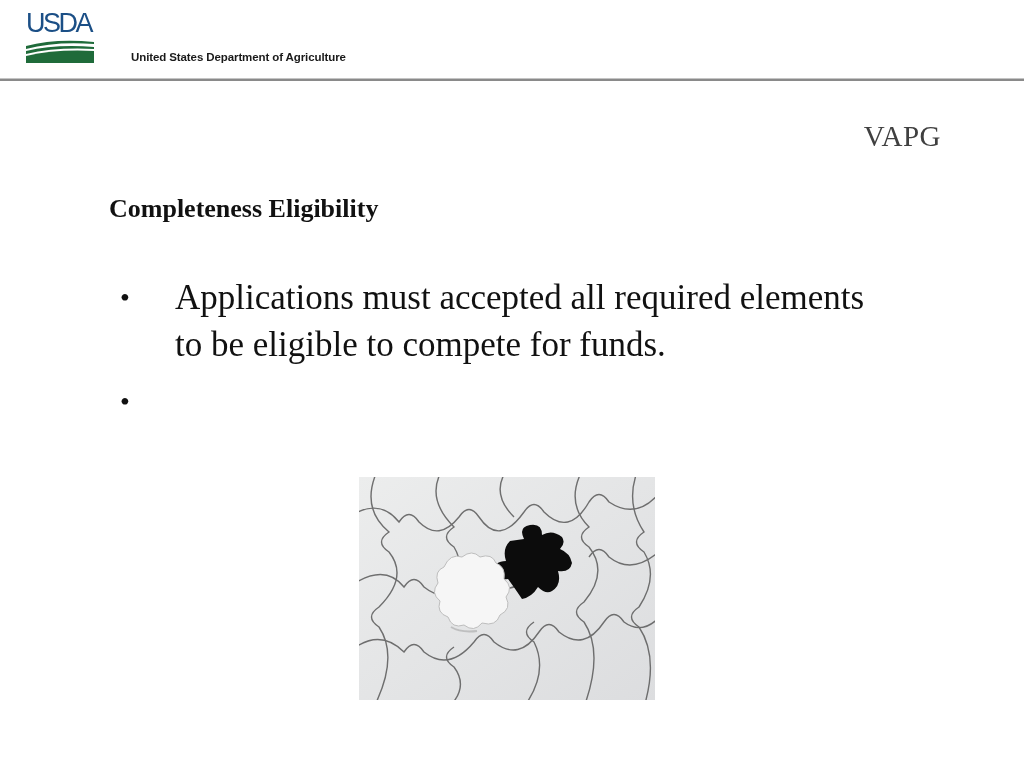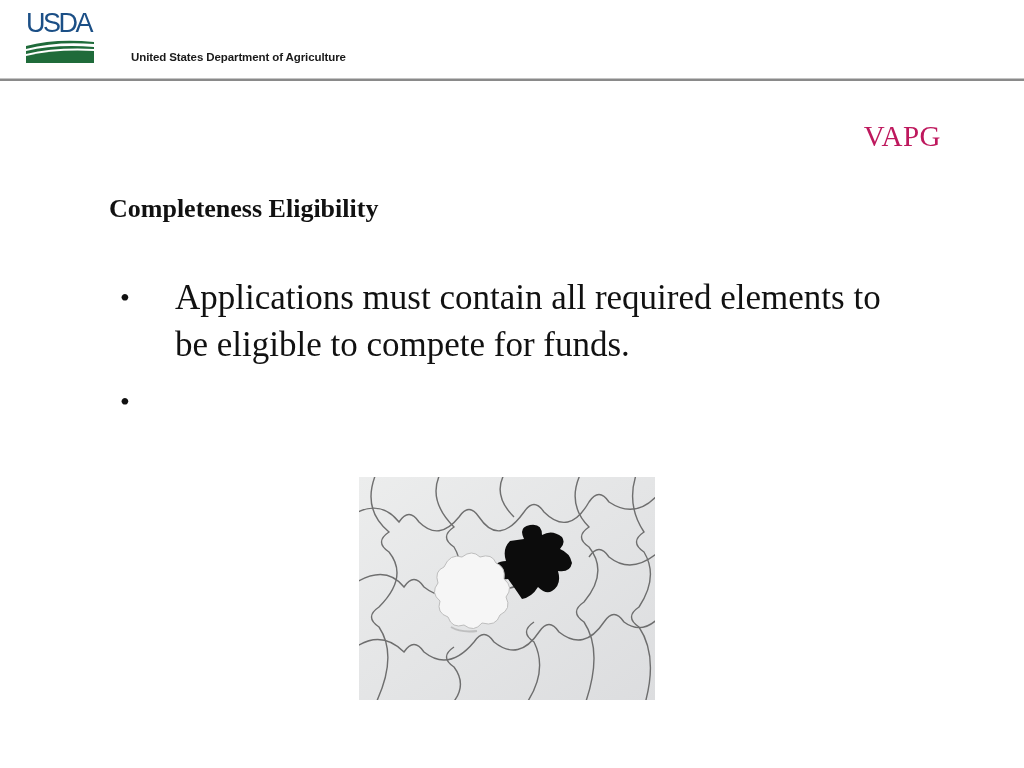--- a/index.html
+++ b/index.html
@@ -17,21 +17,21 @@
     .logo-fields { position: absolute; left: 0; top: 27px; width: 68px; height: 25px; }
     .agency-name {
       position: absolute; left: 111px; top: 51px; font-family: "Liberation Sans", "DejaVu Sans", sans-serif;
       font-weight: bold; font-size: 11.5px; color: #1a1a1a; letter-spacing: -0.1px; padding-left: 20px;
     }
     .header-rule {
       position: absolute; left: 0; top: 78px; width: 1024px; height: 2px; background: #8a8a8a;
       border-top: 1px solid #c4c4c4;
     }
     .program-tag {
-      position: absolute; right: 83px; top: 120px; font-size: 29px; color: #be185d; letter-spacing: 0.5px;
+      position: absolute; right: 83px; top: 120px; font-size: 29px; color: #404040; letter-spacing: 0.5px;
     }
     .slide-title {
       position: absolute; left: 109px; top: 194px; font-size: 26px; font-weight: bold; color: #111;
     }
     .bullets { position: absolute; left: 120px; top: 274px; width: 780px; margin: 0; padding: 0; list-style: none; }
     .bullet {
       position: relative; padding-left: 55px; font-size: 35px; line-height: 47px; color: #111; margin-bottom: 10px;
     }
     .bullet-dot { position: absolute; left: 0; top: 0; font-size: 28px; }
     .puzzle { position: absolute; left: 359px; top: 477px; width: 296px; height: 223px; background: #e6e7e8; }
@@ -53,21 +53,21 @@
   <div class="header-rule"></div>
 </div>
 
 <div class="program-tag">VAPG</div>
 
 <div class="slide-title">Completeness Eligibility</div>
 
 <ul class="bullets">
   <li class="bullet">
     <span class="bullet-dot">•</span>
-    <span>Applications must contain all required elements to be eligible to compete for funds.</span>
+    <span>Applications must accepted all required elements to be eligible to compete for funds.</span>
   </li>
   <li class="bullet">
     <span class="bullet-dot">•</span>
   </li>
 </ul>
 
 <div class="puzzle">
   <svg width="296" height="223" viewBox="0 0 296 223">
     <defs>
       <linearGradient id="bg" x1="0" y1="0" x2="1" y2="1">

